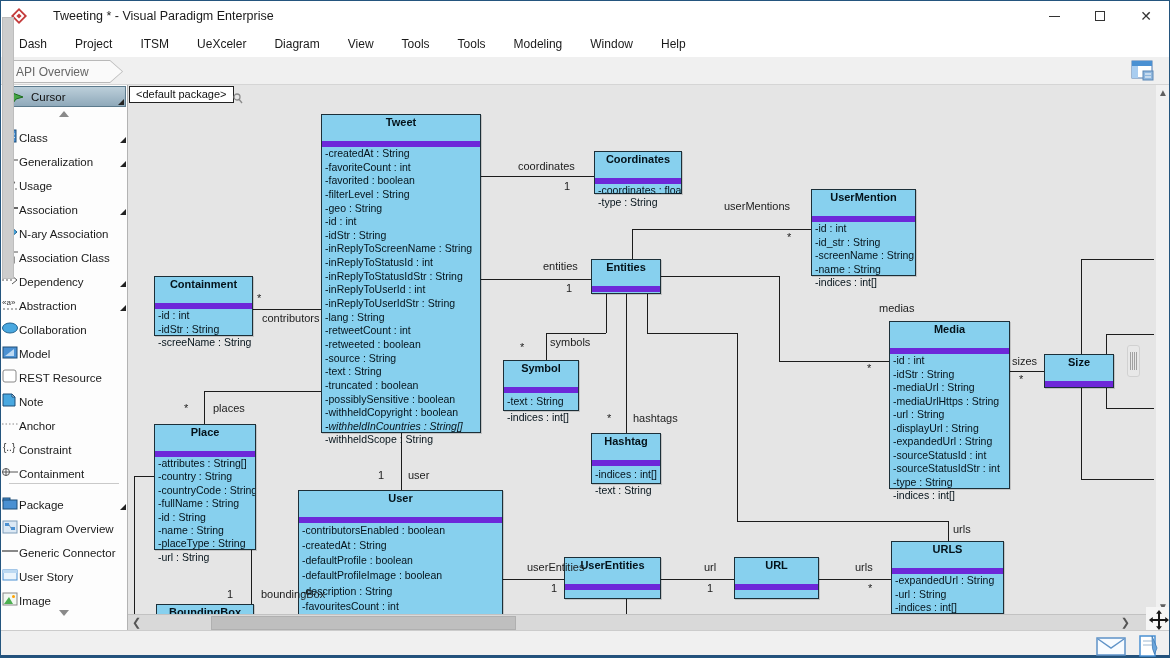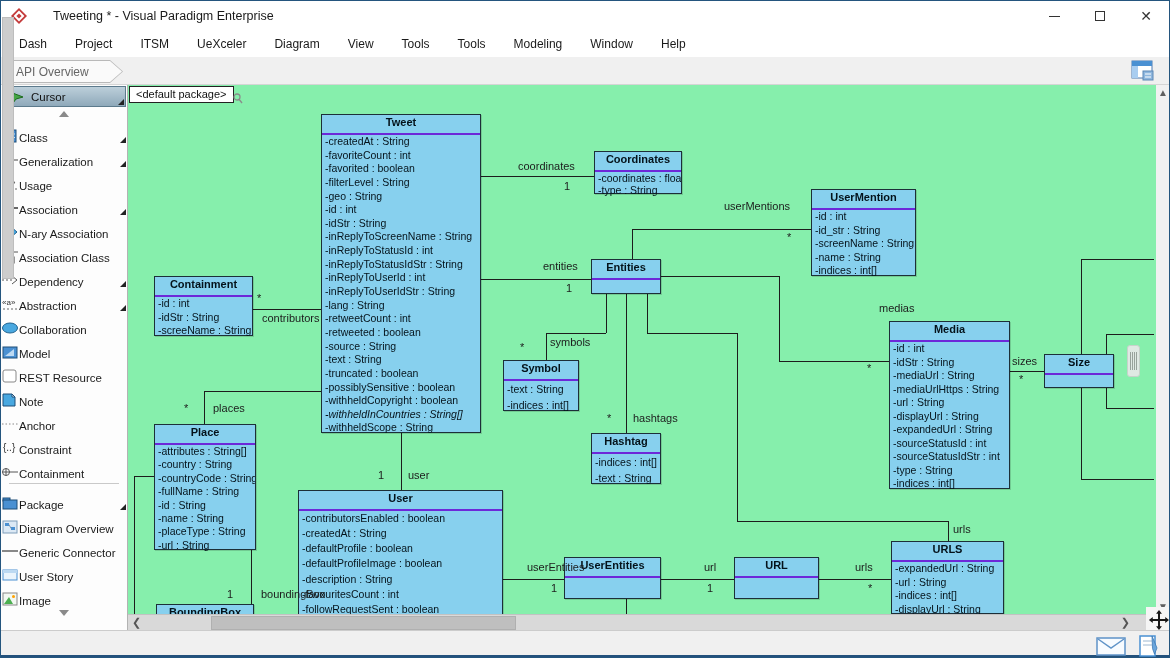--- a/index.html
+++ b/index.html
@@ -36,26 +36,26 @@
       background:linear-gradient(#bccfda,#8fa9ba); border:1px solid #5c7a8c; font-size:11.5px; color:#111; }
   .corner-tri { position:absolute; right:1px; bottom:1px; width:0; height:0; border-left:6px solid transparent; border-bottom:6px solid #222; }
   .tb-scroll { height:12px; display:flex; align-items:center; justify-content:center; }
   .tri-up { width:0;height:0;border-left:5px solid transparent;border-right:5px solid transparent;border-bottom:6px solid #8a8a8a; }
   .tri-down { width:0;height:0;border-left:5px solid transparent;border-right:5px solid transparent;border-top:6px solid #8a8a8a; }
   .tb-item { position:relative; height:24px; display:flex; align-items:flex-end; padding-left:0; font-size:11.5px; color:#1a1a1a; white-space:nowrap; }
   .tb-item .icon { width:18px; height:16px; flex:0 0 18px; }
   .tb-divider { height:1px; background:#c9c9c9; margin:3px 8px; }
 
   
-  #diagram { position:absolute; left:127px; top:84px; width:1028px; height:529px; background:#86efac; overflow:hidden; }
+  #diagram { position:absolute; left:127px; top:84px; width:1028px; height:529px; background:#e5e5e5; overflow:hidden; }
   #pkg-label { position:absolute; left:1px; top:1px; border:1px solid #222; background:#fff; font-size:11px; color:#111; padding:1px 6px 2px 6px; }
   #pkg-search { position:absolute; left:105px; top:8px; }
   .line { position:absolute; background:#1c1c1c; }
   .cls { position:absolute; border:1px solid #1c2f38; background:#87d0ee; box-shadow:1px 1px 0 rgba(0,0,0,0.15); }
-  .cls-title { height:20px; border-bottom:2px solid #6d28d9; font-size:11px; font-weight:bold; color:#04121a; text-align:center; line-height:15px; overflow:hidden; white-space:nowrap; }
+  .cls-title { height:32px; border-bottom:6px solid #6d28d9; font-size:11px; font-weight:bold; color:#04121a; text-align:center; line-height:15px; overflow:hidden; white-space:nowrap; }
   .cls-attrs { overflow:hidden; padding-left:3px; }
   .cls-attr { font-size:10.5px; color:#05131b; white-space:nowrap; }
   .edge-label { position:absolute; font-size:11px; color:#1c1c1c; white-space:nowrap; }
   #grip { position:absolute; width:13px; height:32px; background:#e9e9e9; border:1px solid #cfcfcf; border-radius:3px; display:flex; align-items:center; justify-content:center; gap:1px; opacity:0.9; }
   #grip i { display:block; width:1px; height:18px; background:#9a9a9a; }
 
   
   #vscroll { position:absolute; left:1155px; top:84px; width:14px; height:529px; background:#f1f1f1; }
   #vthumb { position:absolute; left:1px; top:16px; width:12px; height:262px; background:#cdcdcd; border:1px solid #bdbdbd; }
   .sb-arrow { position:absolute; color:#606060; font-size:10px; text-align:center; width:14px; }

